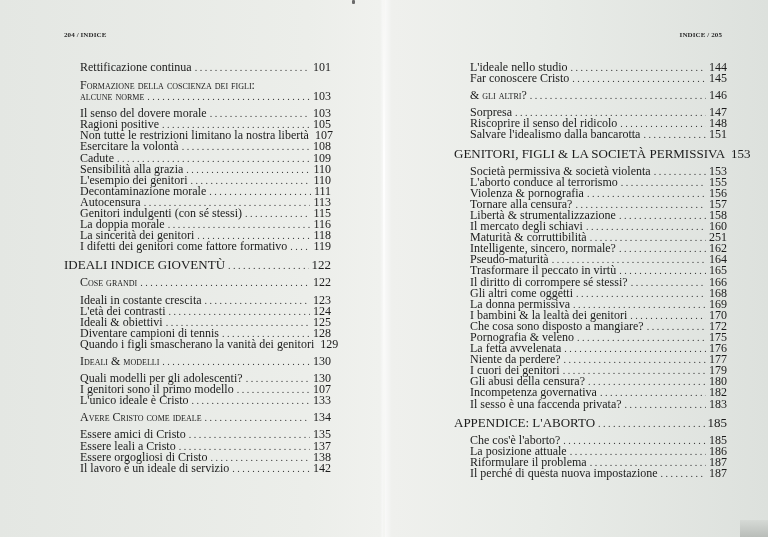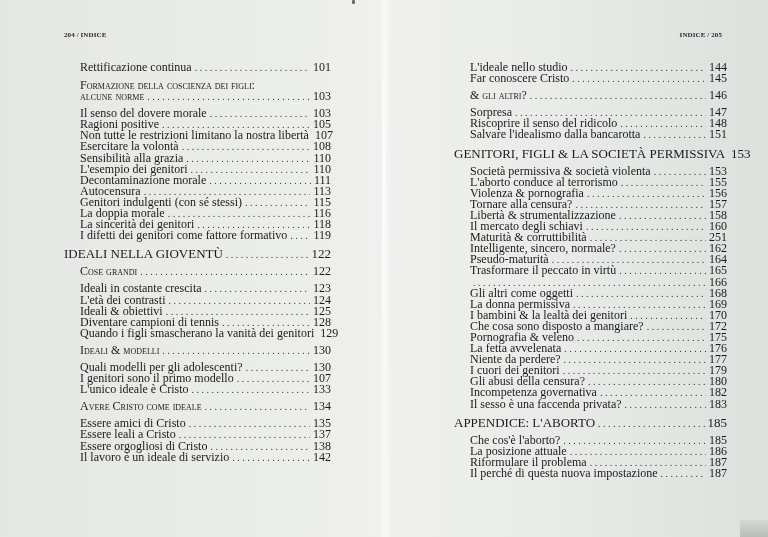--- a/index.html
+++ b/index.html
@@ -95,20 +95,25 @@
         <span class="label">Non tutte le restrizioni limitano la nostra libertà</span>
         <span class="dots"></span>
         <span class="pg">107</span>
       </div>
       <div class="row">
         <span class="label">Esercitare la volontà</span>
         <span class="dots"></span>
         <span class="pg">108</span>
       </div>
       <div class="row">
+        <span class="label">Cadute</span>
+        <span class="dots"></span>
+        <span class="pg">109</span>
+      </div>
+      <div class="row">
         <span class="label">Sensibilità alla grazia</span>
         <span class="dots"></span>
         <span class="pg">110</span>
       </div>
       <div class="row">
         <span class="label">L'esempio dei genitori</span>
         <span class="dots"></span>
         <span class="pg">110</span>
       </div>
       <div class="row">
@@ -135,21 +140,21 @@
         <span class="label">La sincerità dei genitori</span>
         <span class="dots"></span>
         <span class="pg">118</span>
       </div>
       <div class="row gap-bottom">
         <span class="label">I difetti dei genitori come fattore formativo</span>
         <span class="dots"></span>
         <span class="pg">119</span>
       </div>
       <div class="row part outdent gap-bottom">
-        <span class="label">IDEALI NELLA GIOVENTÙ</span>
+        <span class="label">IDEALI INDICE GIOVENTÙ</span>
         <span class="dots"></span>
         <span class="pg">122</span>
       </div>
       <div class="row section gap-bottom">
         <span class="label">Cose grandi</span>
         <span class="dots"></span>
         <span class="pg">122</span>
       </div>
       <div class="row">
         <span class="label">Ideali in costante crescita</span>
@@ -306,20 +311,21 @@
         <span class="label">Pseudo-maturità</span>
         <span class="dots"></span>
         <span class="pg">164</span>
       </div>
       <div class="row">
         <span class="label">Trasformare il peccato in virtù</span>
         <span class="dots"></span>
         <span class="pg">165</span>
       </div>
       <div class="row">
+        <span class="label">Il diritto di corrompere sé stessi?</span>
         <span class="dots"></span>
         <span class="pg">166</span>
       </div>
       <div class="row">
         <span class="label">Gli altri come oggetti</span>
         <span class="dots"></span>
         <span class="pg">168</span>
       </div>
       <div class="row">
         <span class="label">La donna permissiva</span>

